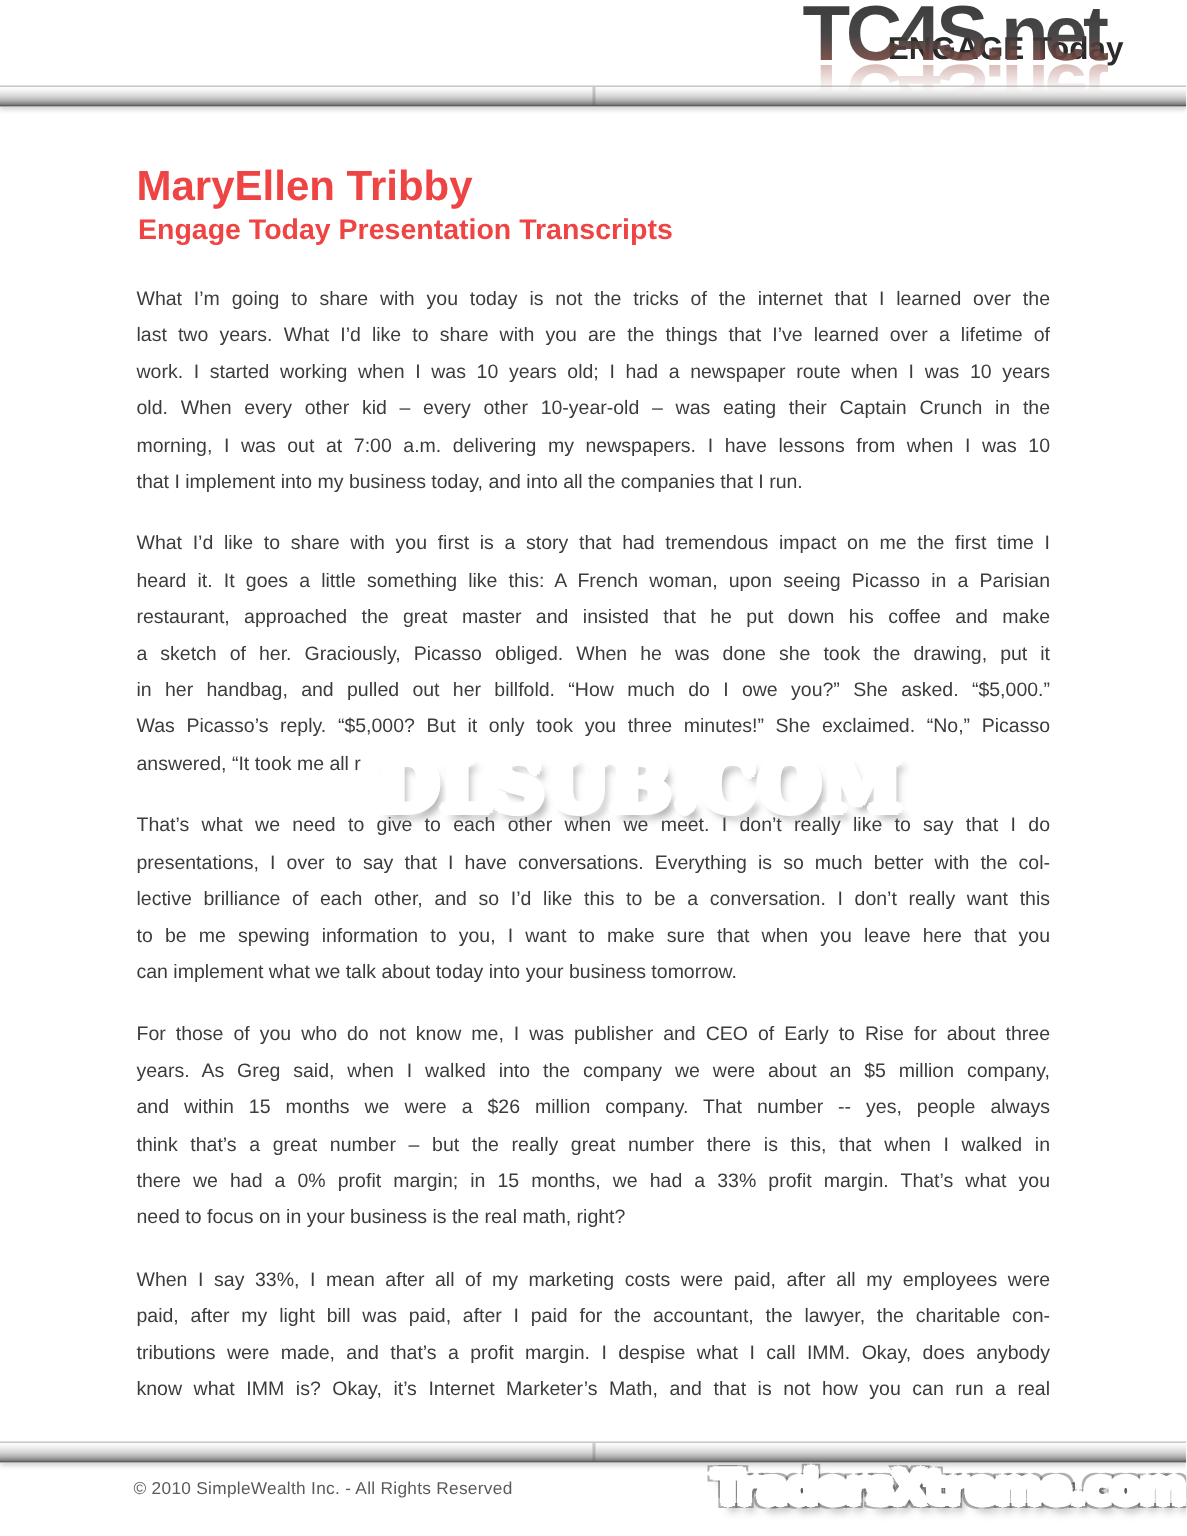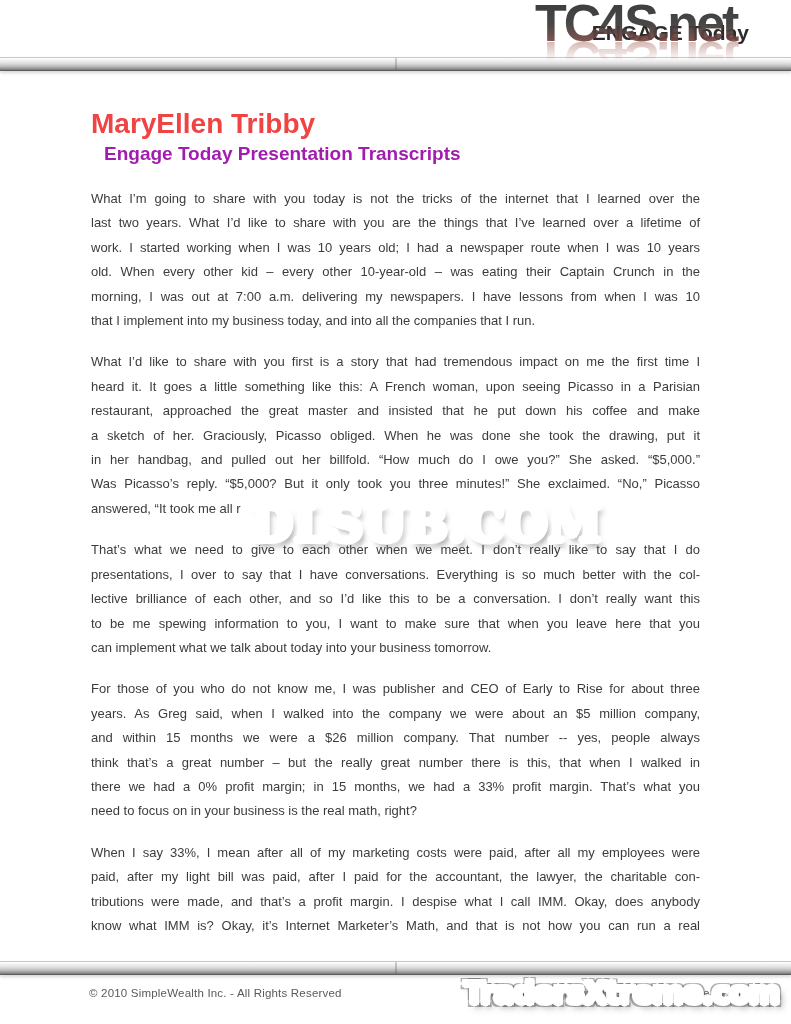--- a/index.html
+++ b/index.html
@@ -26,22 +26,22 @@
           background:linear-gradient(180deg,#2c2c2c 0%,#3a3a3a 52%,#6f4540 80%,#9c564e 100%);
           -webkit-background-clip:text;background-clip:text;color:transparent;}
   .wm-top .wm-refl{position:absolute;top:37px;left:0;right:0;color:#9c564e;opacity:.55;
           transform:scaleY(-1);
           -webkit-mask-image:linear-gradient(0deg,rgba(0,0,0,.9) 8%,transparent 52%);
           mask-image:linear-gradient(0deg,rgba(0,0,0,.9) 8%,transparent 52%);}
 
   
   .doc-title{position:absolute;left:91px;top:110px;z-index:1;
              font-size:28px;font-weight:bold;color:#ef4444;line-height:1;}
-  .doc-subtitle{position:absolute;left:104px;top:144px;z-index:1;
-             font-size:19px;font-weight:bold;color:#a21caf;line-height:1;text-align:center;}
+  .doc-subtitle{position:absolute;left:92px;top:144px;z-index:1;
+             font-size:19px;font-weight:bold;color:#ef4444;line-height:1;text-align:center;}
 
   
   .content{position:absolute;left:91px;width:609px;top:187px;z-index:1;
            font-size:13px;line-height:24.4px;color:#3c3c3c;}
   .para{margin:0 0 17px 0;}
   .pline{text-align:justify;text-align-last:justify;text-justify:inter-word;white-space:normal;}
   .pline.end{text-align-last:left;}
 
   
   .wm-mid{position:absolute;left:251px;top:500px;z-index:3;
@@ -52,21 +52,21 @@
                       0 -3px 0 #fff,0 3px 0 #fff,-3px 0 0 #fff,3px 0 0 #fff,
                       4px 6px 5px rgba(110,110,110,.5);}
 
   
   .copyright{position:absolute;left:89px;top:987px;z-index:1;
              font-size:11.5px;color:#5a5a5a;letter-spacing:.2px;}
   .page-num{position:absolute;right:72px;top:987px;z-index:1;
              font-size:11.5px;color:#5a5a5a;}
 
   
-  .wm-bottom{position:absolute;right:12px;top:976px;z-index:4;
+  .wm-bottom{position:absolute;right:1px;top:976px;z-index:4;
           font-weight:bold;font-size:30px;letter-spacing:-1px;line-height:1.1;
           font-family:"DejaVu Sans",sans-serif;
           background:linear-gradient(180deg,#d8756e 0%,#cb5a54 45%,#b8423d 100%);
           -webkit-background-clip:text;background-clip:text;color:transparent;
           text-shadow:-2px -2px 0 #fff,2px -2px 0 #fff,-2px 2px 0 #fff,2px 2px 0 #fff,
                       0 -2.5px 0 #fff,0 2.5px 0 #fff,-2.5px 0 0 #fff,2.5px 0 0 #fff,
                       -3.5px -3.5px 0 rgba(80,80,80,.45),3.5px -3.5px 0 rgba(80,80,80,.45),
                       -3.5px 3.5px 0 rgba(80,80,80,.45),3.5px 3.5px 0 rgba(80,80,80,.45),
                       4px 5px 6px rgba(90,90,90,.5);}
 </style>

